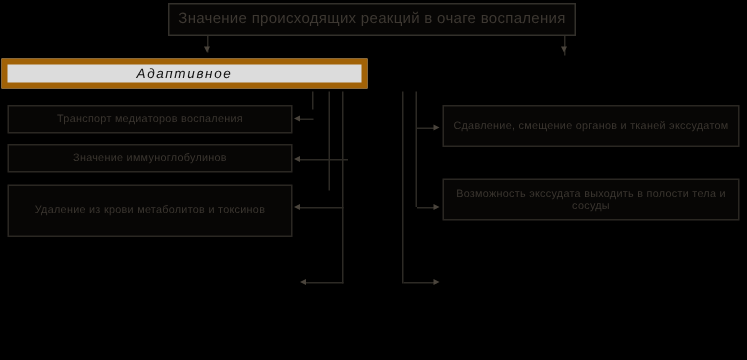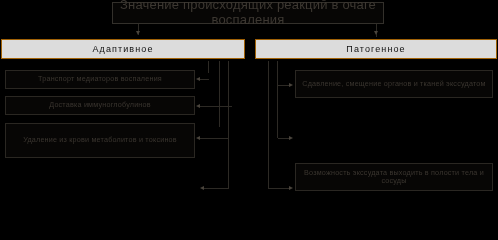--- a/index.html
+++ b/index.html
@@ -24,44 +24,45 @@
     display:flex;
     align-items:center;
     justify-content:center;
     text-align:center;
     line-height:1.15;
     letter-spacing:0.2px;
     padding:1px 3px;
   }
   .title-box{
     left:112px;top:2px;width:272px;height:22px;
-    font-size:13px;
+    font-size:10px;
     color:#3d3832;
     border:1px solid #33302b;
   }
   .hdr{
     height:20px;
     background:#dcdcdc;
-    border:1px solid #a16207;
+    border:4px solid #a16207;
     color:#111111;
     font-size:9px;
     letter-spacing:1.1px;
+    font-style:italic;
   }
   .hdr-left{ left:1px;top:39px;width:244px; }
   .hdr-right{ left:255px;top:39px;width:242px; }
 
   .lbox{ font-size:7.2px; }
 
   .l1{ left:5px;top:70px;width:190px;height:19px; }
   .l2{ left:5px;top:96px;width:190px;height:19px; }
   .l3{ left:5px;top:123px;width:190px;height:35px; }
   .l4{ left:5px;top:157px;width:195px;height:33px; }
 
   .r1{ left:295px;top:70px;width:198px;height:28px; }
-  .r2{ left:295px;top:119px;width:198px;height:28px;margin-top:44px; }
+  .r2{ left:295px;top:119px;width:198px;height:28px; }
   .r3{ left:295px;top:173px;width:198px;height:28px; }
 
   .line{ position:absolute;background:#2d2a25; }
   .arrow{
     position:absolute;width:0;height:0;
     border-style:solid;
   }
   .arrow-right{
     border-width:2.5px 0 2.5px 4px;
     border-color:transparent transparent transparent #4a443c;
@@ -83,21 +84,20 @@
   <div class="box title-box">Значение происходящих реакций в очаге воспаления</div>
 
   <div class="line" style="left:138px;top:24px;width:1px;height:11px;"></div>
   <div class="arrow arrow-down" style="left:136px;top:31px;"></div>
 
   <div class="line" style="left:376px;top:24px;width:1px;height:13px;"></div>
   <div class="arrow arrow-down" style="left:374px;top:31px;"></div>
 
   <div class="box hdr hdr-left">Адаптивное</div>
 
-  <div class="box hdr hdr-right">Патогенное</div>
 
   <div class="line" style="left:228px;top:61px;width:1px;height:128px;"></div>
   <div class="line" style="left:219px;top:61px;width:1px;height:66px;"></div>
   <div class="line" style="left:208px;top:61px;width:1px;height:12px;"></div>
 
   <div class="line" style="left:199px;top:79px;width:10px;height:1px;"></div>
   <div class="arrow arrow-left" style="left:196px;top:77px;"></div>
 
   <div class="line" style="left:199px;top:106px;width:33px;height:1px;"></div>
   <div class="arrow arrow-left" style="left:196px;top:104px;"></div>
@@ -115,21 +115,21 @@
   <div class="arrow arrow-right" style="left:289px;top:83px;"></div>
 
   <div class="line" style="left:278px;top:138px;width:13px;height:1px;"></div>
   <div class="arrow arrow-right" style="left:289px;top:136px;"></div>
 
   <div class="line" style="left:269px;top:188px;width:22px;height:1px;"></div>
   <div class="arrow arrow-right" style="left:289px;top:186px;"></div>
 
   <div class="box lbox l1">Транспорт медиаторов воспаления</div>
 
-  <div class="box lbox l2">Доставка иммуноглобулинов</div>
+  <div class="box lbox l2">Значение иммуноглобулинов</div>
 
   <div class="box lbox l3">Удаление из крови метаболитов и токсинов</div>
 
 
   <div class="box lbox r1">Сдавление, смещение органов и тканей экссудатом</div>
 
   <div class="box lbox r2">Возможность экссудата выходить в полости тела и сосуды</div>
 
 
 </div>

